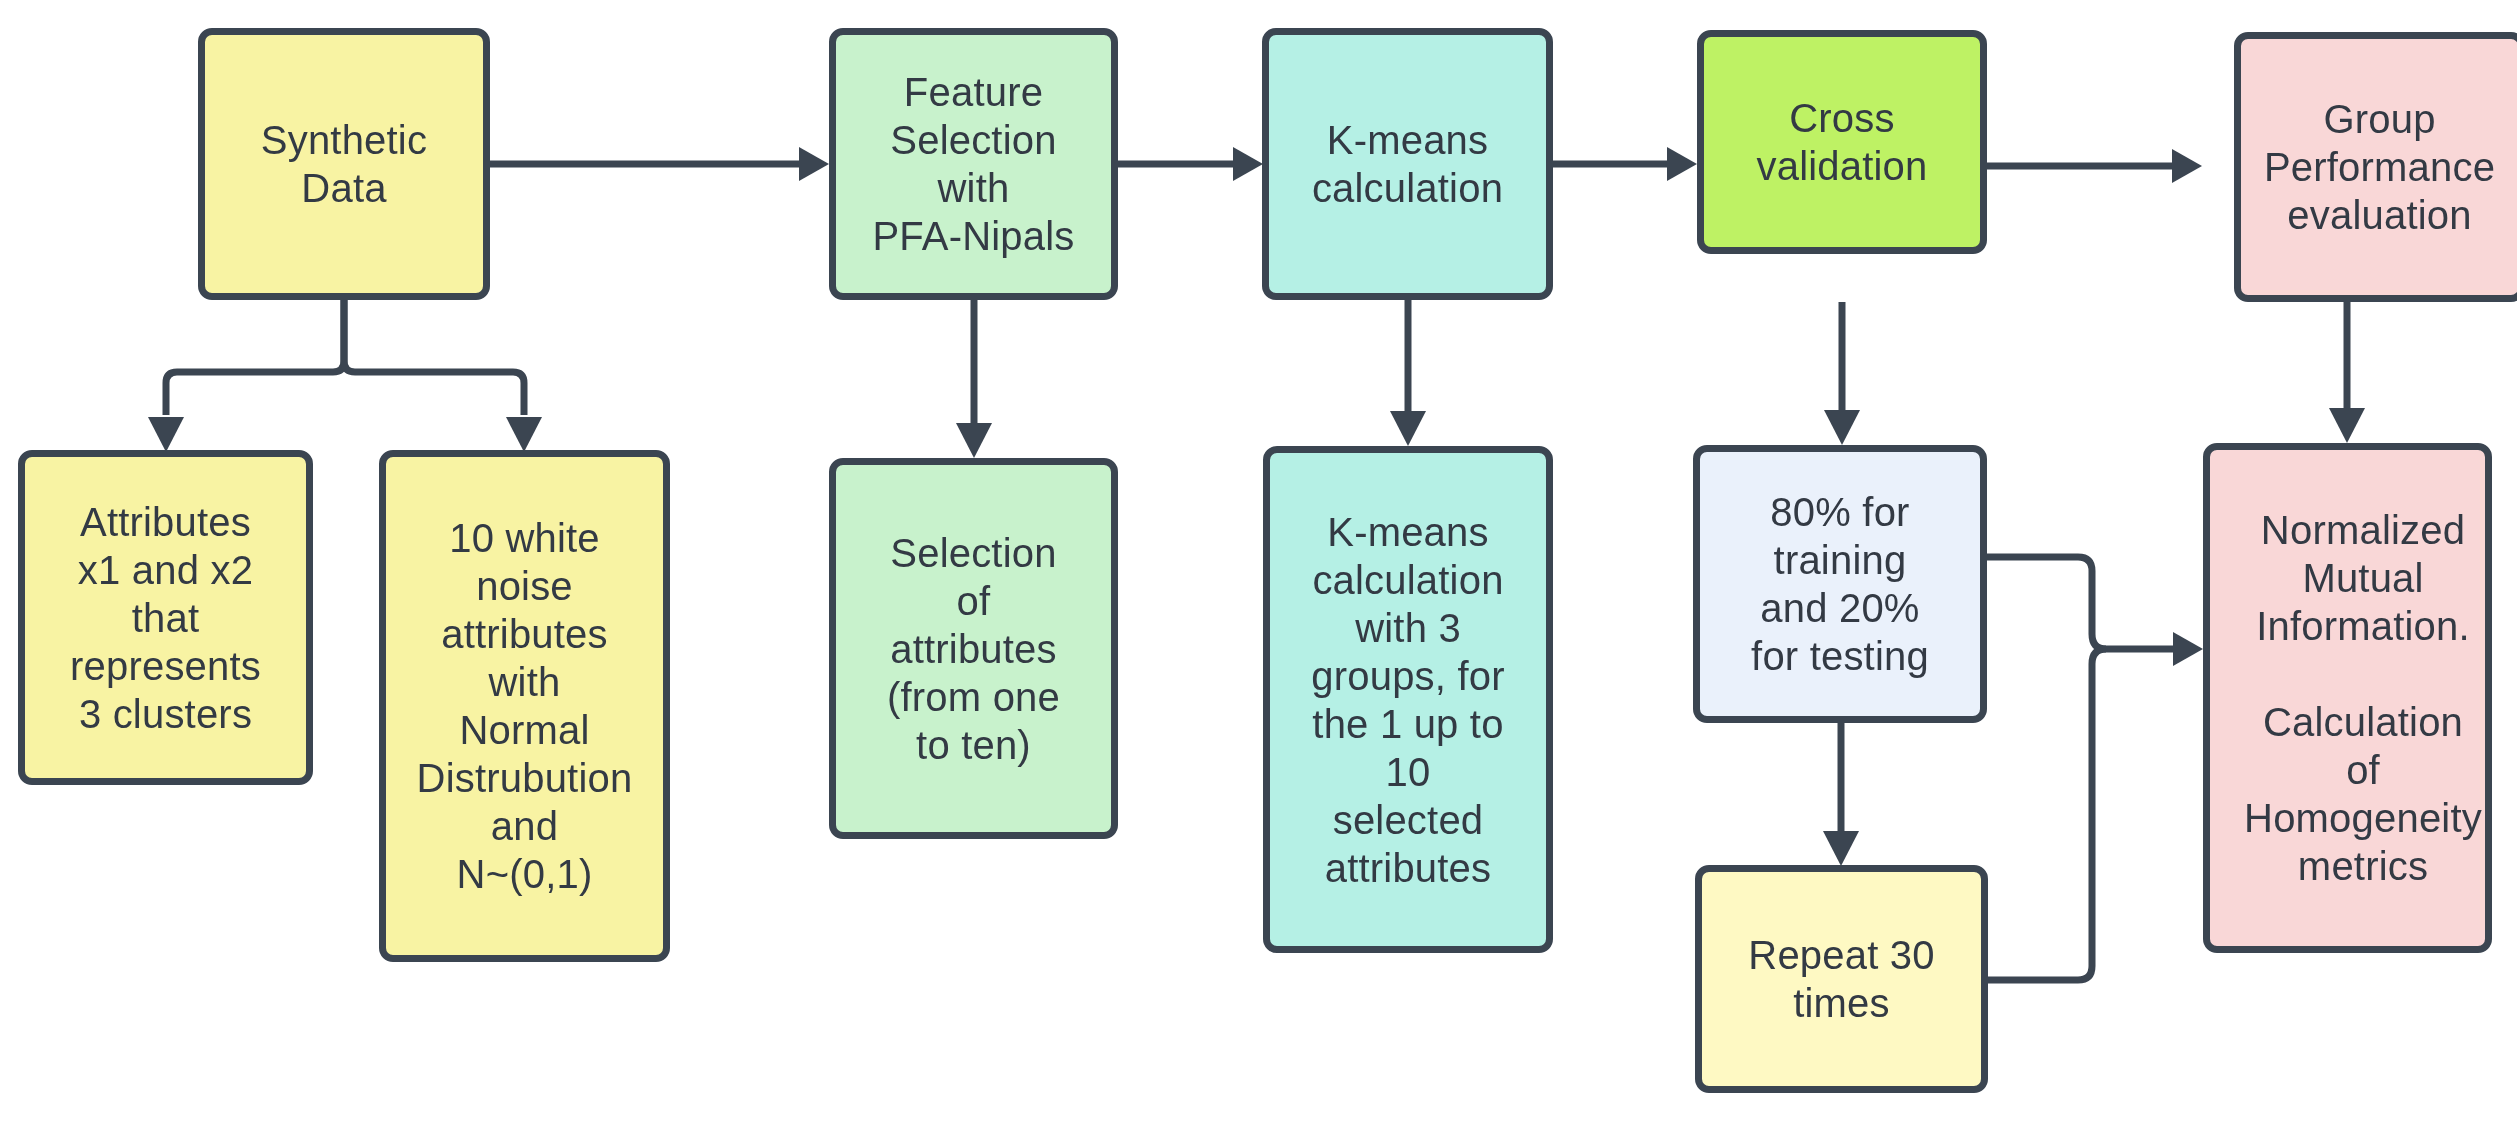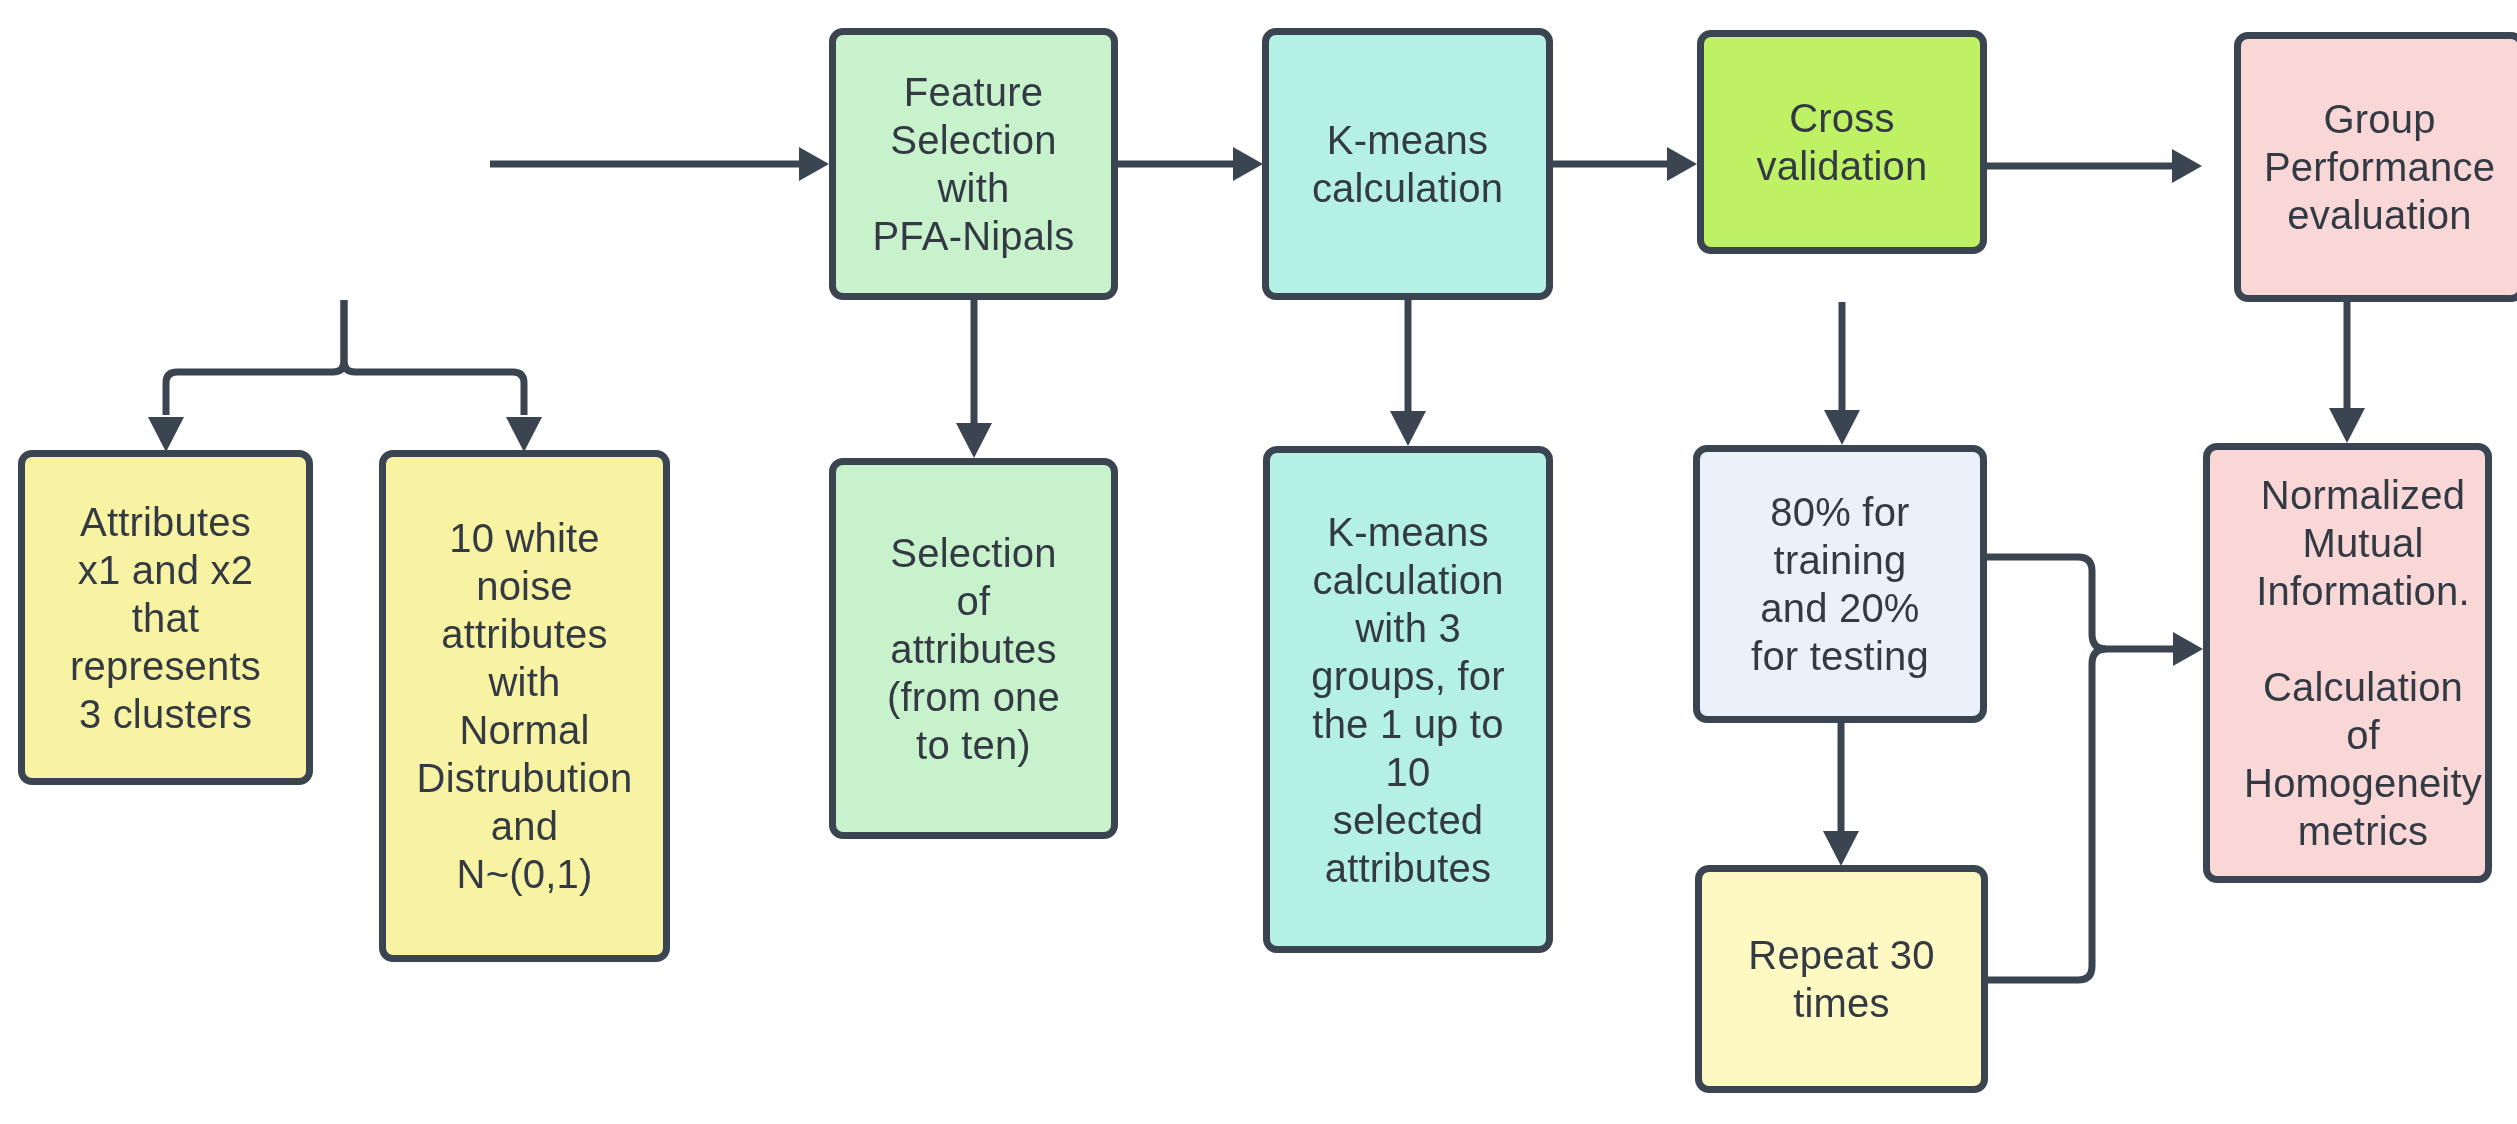--- a/index.html
+++ b/index.html
@@ -110,20 +110,24 @@
     </g>
     <g>
       <path class="edge-line" d="M1988,980 H2078 Q2092,980 2092,966 V664 Q2092,649 2106,649"></path>
     </g>
     <g>
       <path class="edge-line" d="M2106,649 H2173"></path>
       <polygon class="edge-head" points="2203,649 2173,632 2173,666"></polygon>
     </g>
   </svg>
 
+  <div class="node" style="left: 198px; top: 28px; width: 292px; height: 272px; background: rgb(248, 243, 163);">
+    <span class="node-label">Synthetic
+Data</span>
+  </div>
 
   <div class="node" style="left: 829px; top: 28px; width: 289px; height: 272px; background: rgb(200, 242, 204);">
     <span class="node-label">Feature
 Selection
 with
 PFA-Nipals</span>
   </div>
 
   <div class="node" style="left: 1262px; top: 28px; width: 291px; height: 272px; background: rgb(181, 240, 229);">
     <span class="node-label">K-means
@@ -184,21 +188,21 @@
 training
 and 20%
 for testing</span>
   </div>
 
   <div class="node" style="left: 1695px; top: 865px; width: 293px; height: 228px; background: #fef9c3;">
     <span class="node-label">Repeat 30
 times</span>
   </div>
 
-  <div class="node" style="left: 2203px; top: 443px; width: 289px; height: 440px; background: rgb(249, 215, 215); padding-left: 35px;">
+  <div class="node" style="left: 2203px; top: 443px; width: 289px; height: 510px; background: rgb(249, 215, 215); padding-left: 35px;">
     <span class="node-label">Normalized
 Mutual
 Information.
 
 Calculation
 of
 Homogeneity
 metrics</span>
   </div>
 

